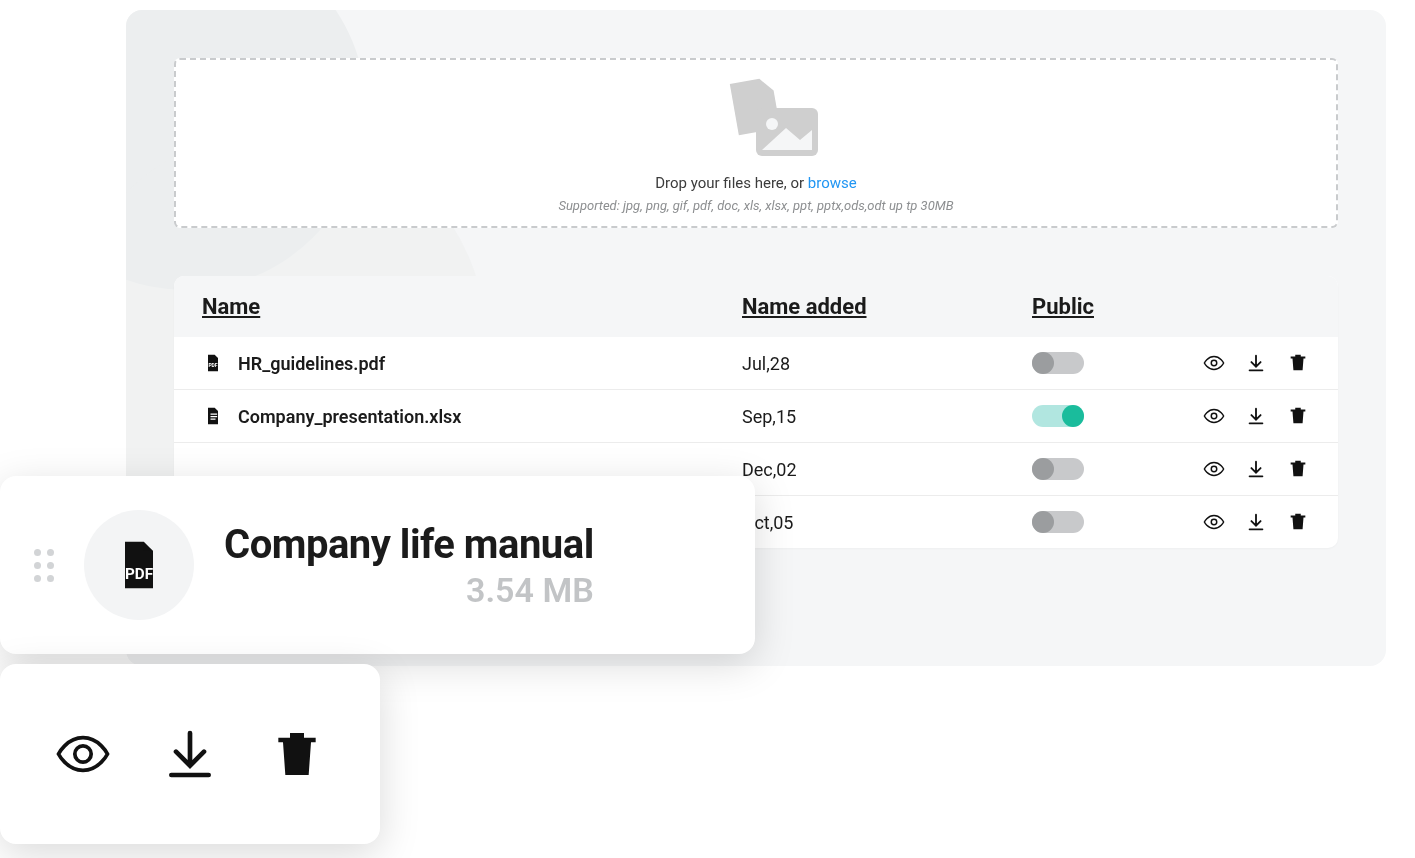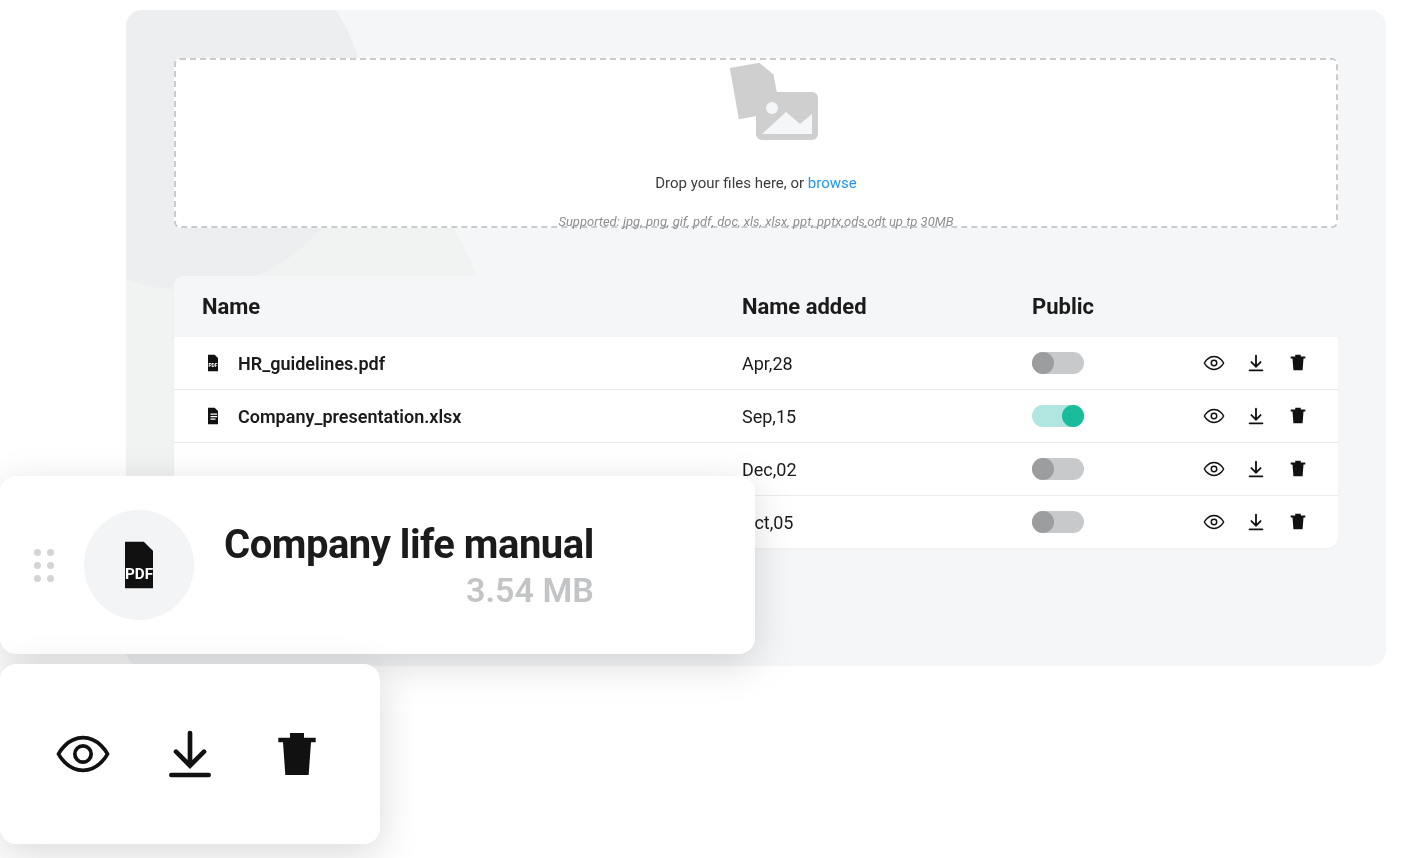--- a/index.html
+++ b/index.html
@@ -22,21 +22,21 @@
     }
     .bg-circle1 { position: absolute; left: -120px; top: -80px; width: 360px; height: 360px; border-radius: 50%; background: #eceeef; }
     .bg-circle2 { position: absolute; left: -60px; top: 120px; width: 420px; height: 420px; border-radius: 50%; background: #eceeef; opacity: .55; }
     .dropzone {
       position: relative;
       border: 2px dashed #c9cbcd;
       border-radius: 6px;
       height: 170px;
       background: #fff;
       display: flex; flex-direction: column; align-items: center; justify-content: center;
-      gap: 22px;
+      gap: 6px;
     }
     .dropzone-icons { display: flex; align-items: flex-end; gap: -10px; margin-bottom: 4px; position: relative; width: 140px; height: 90px; justify-content: center; }
     .dropzone-text { color: #3c3c3c; font-size: 15px; }
     .dropzone-text a { color: #2196f3; cursor: pointer; }
     .dropzone-supported { color: #8d8f91; font-size: 13px; font-style: italic; }
 
     .table-card {
       background: #fff;
       border-radius: 10px;
       margin-top: 48px;
@@ -44,20 +44,21 @@
       box-shadow: 0 1px 2px rgba(0,0,0,.03);
     }
     .table-header {
       display: flex;
       background: #f5f6f7;
       border-radius: 10px 10px 0 0;
       padding: 18px 28px;
       font-weight: 700;
       font-size: 22px;
       color: #1b1b1b;
+      text-decoration: underline;
     }
     .col-name { flex: 0 0 540px; }
     .col-date { flex: 0 0 290px; }
     .col-public { flex: 0 0 150px; }
     .col-actions { flex: 1; display: flex; justify-content: flex-end; gap: 18px; align-items: center; }
     .table-body { }
     .row {
       display: flex; align-items: center;
       padding: 14px 28px;
       border-bottom: 1px solid #ececec;
@@ -144,21 +145,21 @@
         <div class="row">
           <div class="col-name name-cell">
             <span class="file-icon">
               <svg width="20" height="20" viewBox="0 0 24 24">
                 <path fill="#111" d="M6 2h8l4 4v16H6z"></path>
                 <text x="12" y="17" text-anchor="middle" font-size="6" font-weight="700" fill="#fff">PDF</text>
               </svg>
             </span>
             <span>HR_guidelines.pdf</span>
           </div>
-          <div class="col-date date-cell">Apr,28</div>
+          <div class="col-date date-cell">Jul,28</div>
           <div class="col-public">
             <div class="toggle">
               <div class="knob"></div>
             </div>
           </div>
           <div class="col-actions">
             <span class="action-icon">
               <svg viewBox="0 0 24 24">
                 <path fill="none" stroke="#111" stroke-width="1.6" d="M1.5 12S5 5 12 5s10.5 7 10.5 7-3.5 7-10.5 7S1.5 12 1.5 12z"></path>
                 <circle cx="12" cy="12" r="3" fill="none" stroke="#111" stroke-width="1.6"></circle>

